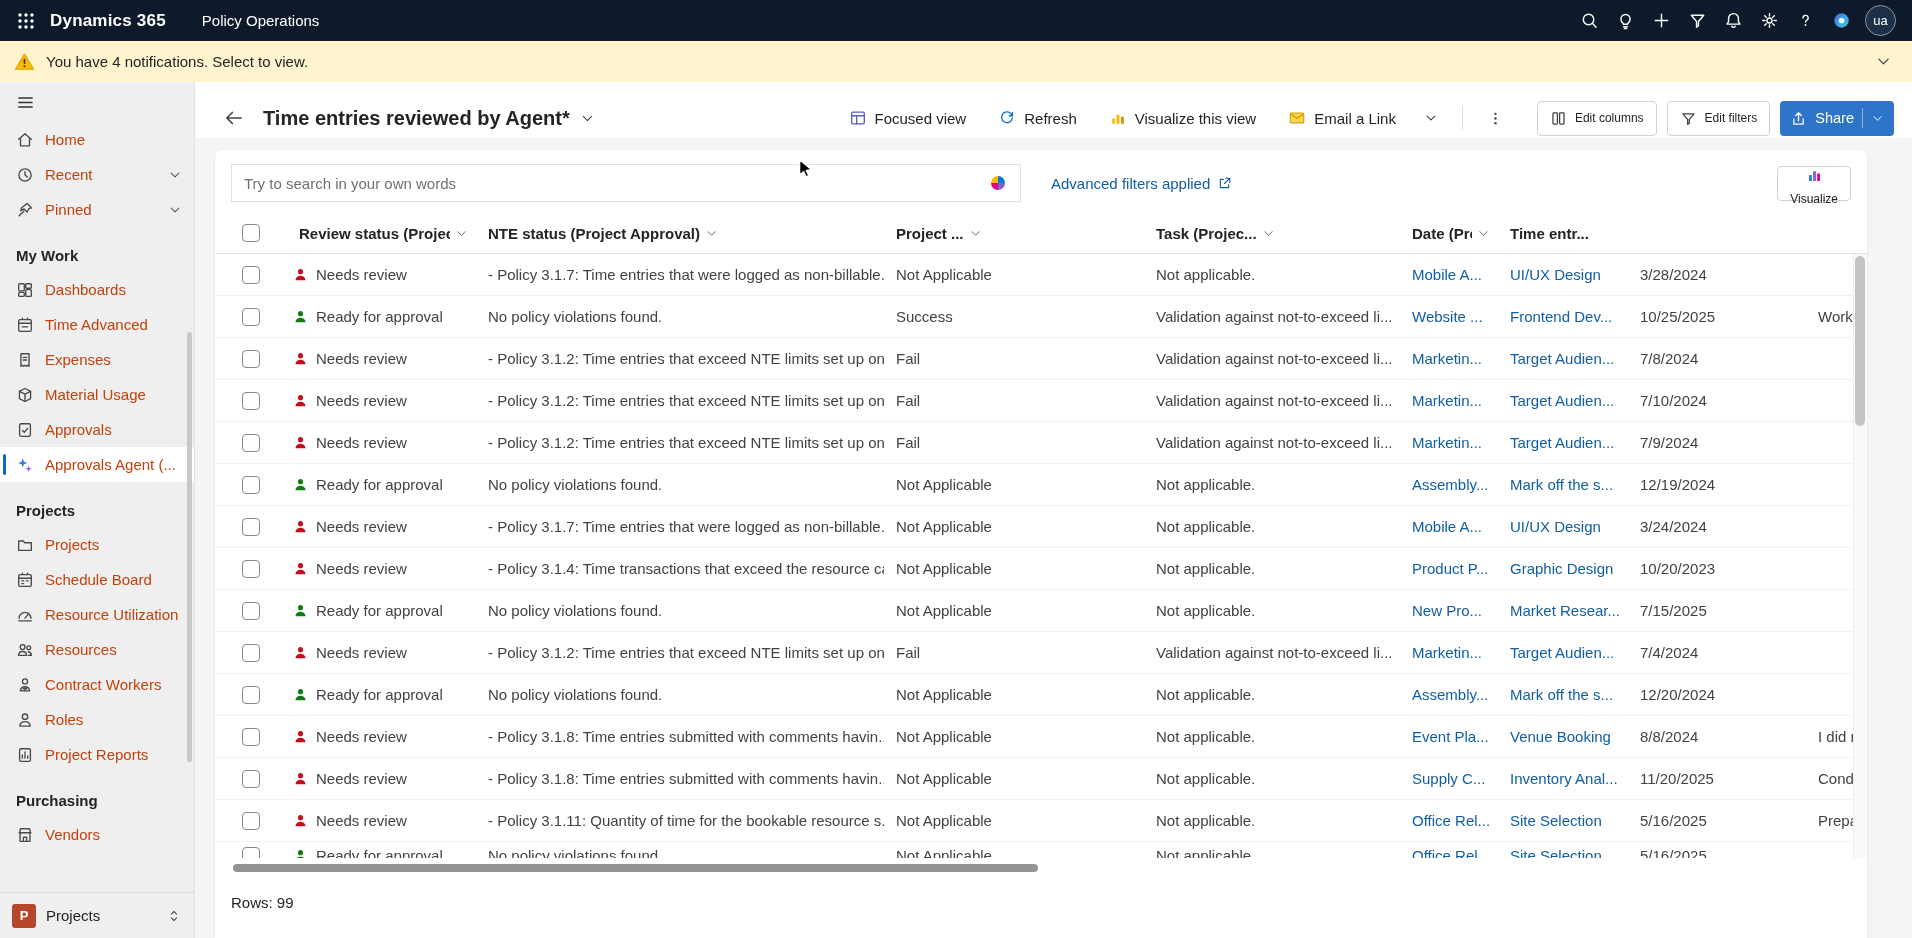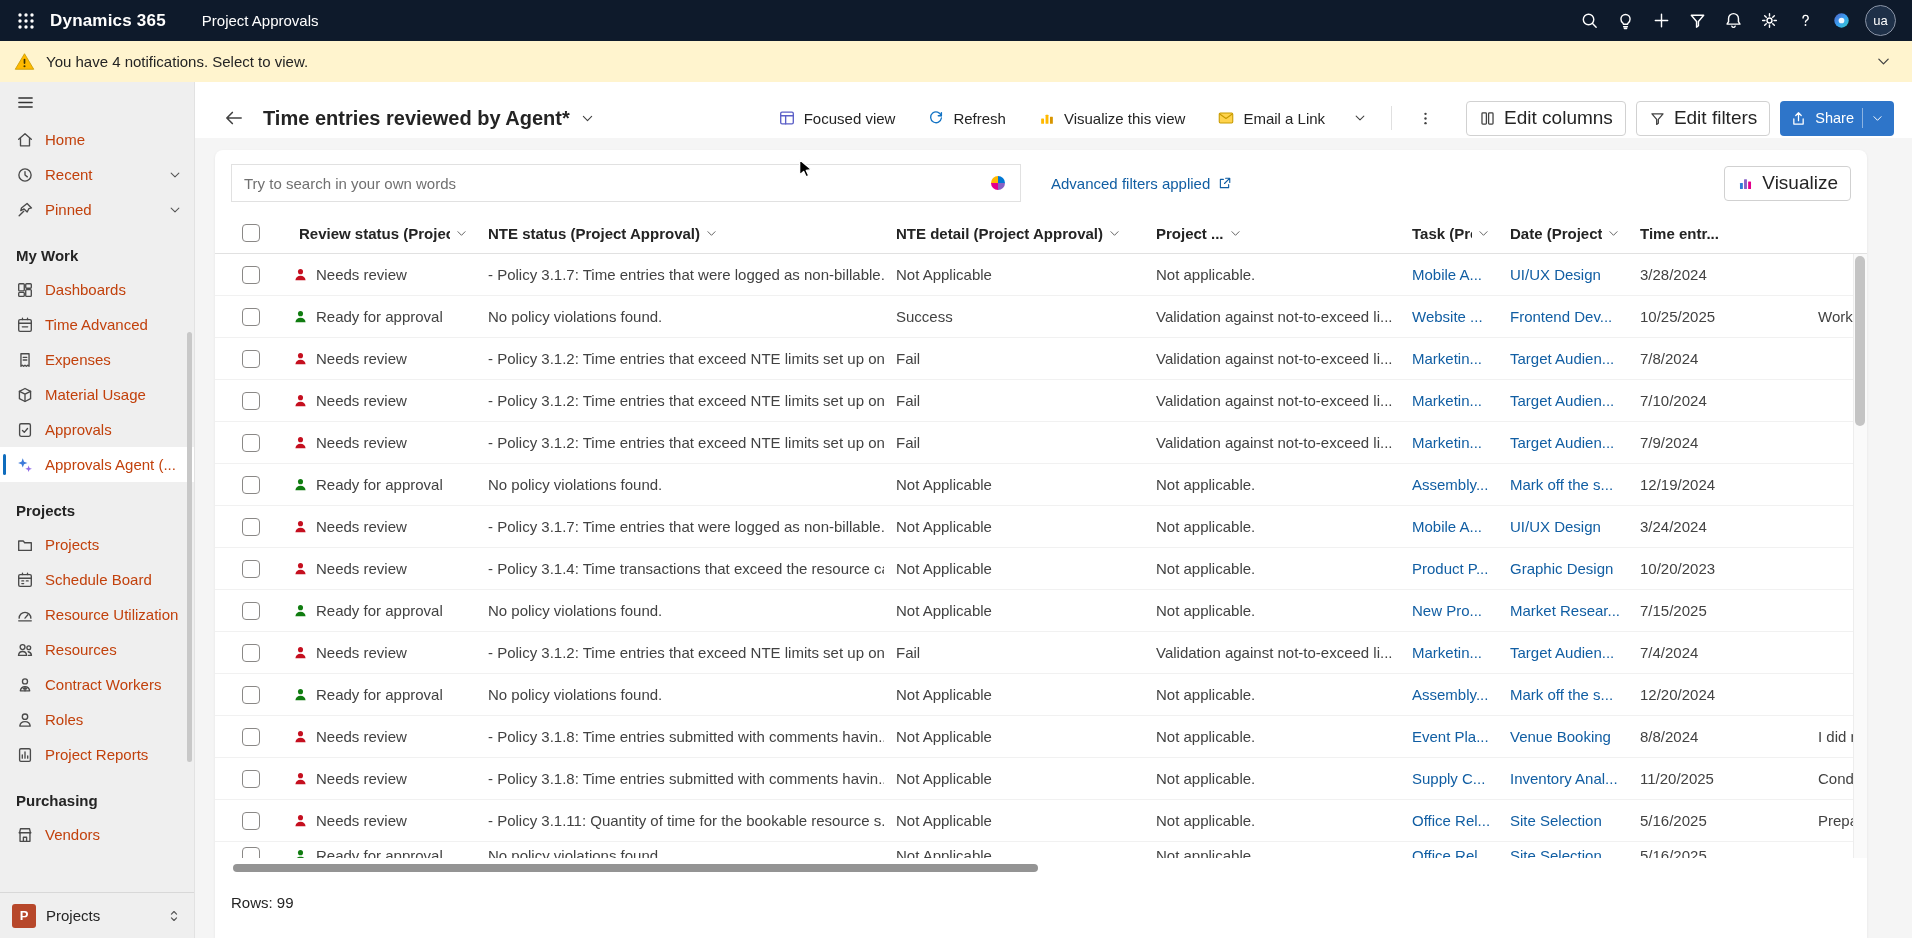--- a/index.html
+++ b/index.html
@@ -54,38 +54,38 @@
   .cmd-btn { display:flex; align-items:center; gap:8px; height:36px; padding:0 10px; font-size:15px; color:#242424; border-radius:4px; cursor:pointer; white-space:nowrap; }
   .cmd-btn .icn { width:18px; height:18px; }
   .icn-focused { color:#5B5FC7; }
   .icn-refresh { color:#1373C4; }
   .cmd-caret-btn { width:26px; height:36px; display:flex; align-items:center; justify-content:center; color:#424242; cursor:pointer; }
   .cmd-caret-btn .icn { width:14px; height:14px; }
   .v-divider { width:1px; height:24px; background:#E0E0E0; margin:0 6px; }
   .kebab-btn { width:30px; height:36px; display:flex; align-items:center; justify-content:center; color:#424242; cursor:pointer; }
   .kebab-btn .icn { width:17px; height:17px; }
   .cmd-right { display:flex; align-items:center; gap:10px; margin-left:26px; }
-  .outline-btn { display:flex; align-items:center; gap:8px; height:35px; padding:0 12px; font-size:19px; color:#242424; background:#fff; border:1px solid #D1D1D1; border-radius:4px; cursor:pointer; white-space:nowrap; }
+  .outline-btn { display:flex; align-items:center; gap:8px; height:35px; padding:0 12px; font-size:12px; color:#242424; background:#fff; border:1px solid #D1D1D1; border-radius:4px; cursor:pointer; white-space:nowrap; }
   .outline-btn .icn { width:17px; height:17px; color:#424242; }
   .share-btn { display:flex; align-items:center; height:35px; padding:0 10px; background:var(--primary-blue,#2E75C9); color:#fff; border-radius:4px; font-size:14.5px; cursor:pointer; }
   .share-btn .icn { width:17px; height:17px; color:#fff; }
   .share-btn .lbl { margin:0 8px; }
   .share-div { width:1px; height:20px; background:rgba(255,255,255,.45); margin-right:8px; }
   .share-btn .caret { width:13px; height:13px; }
 
   
   .card { margin:12px 45px 0 20px; background:#fff; border-radius:8px 8px 0 0; box-shadow:0 1px 3px rgba(0,0,0,.07); flex:1; display:flex; flex-direction:column; min-height:0; overflow:hidden; }
   .filter-row { padding:14px 16px 10px 16px; display:flex; align-items:center; }
   .search-box { width:790px; height:38px; border:1px solid #E1E1E1; border-radius:0; background:#fff; display:flex; align-items:center; padding:0 12px; }
   .search-box input { flex:1; border:none; outline:none; font-size:15px; font-family:"Liberation Sans",sans-serif; color:#242424; background:transparent; }
   .search-box input::placeholder { color:#707070; }
   .pinwheel { width:20px; height:20px; margin-left:8px; cursor:pointer; }
   .adv-filters { margin-left:30px; display:flex; align-items:center; gap:7px; color:var(--link-blue,#115EA3); font-size:15px; cursor:pointer; white-space:nowrap; }
   .adv-filters .icn { width:15px; height:15px; }
-  .visualize-btn { margin-left:auto; }
+  .visualize-btn { margin-left:auto;flex-direction:column; }
 
   
   .table-wrap { position:relative; flex:0 0 auto; }
   .grid-row { display:grid; grid-template-columns:72px 189px 408px 260px 256px 98px 130px 178px minmax(0,1fr); align-items:center; }
   .cell { padding:0 8px 0 12px; white-space:nowrap; overflow:hidden; font-size:15px; color:#424242; }
   .cb-cell { display:flex; justify-content:center; padding:0; }
   .checkbox { width:18px; height:18px; border:1px solid #8A8886; border-radius:4px; background:#fff; cursor:pointer; }
   .thead { height:42px; border-bottom:1px solid #E1E1E1; background:#fff; }
   .hcell { display:flex; align-items:center; gap:5px; height:42px; cursor:pointer; }
   .h-label { font-size:15px; font-weight:700; color:#242424; white-space:nowrap; overflow:hidden; }
@@ -116,21 +116,21 @@
         <circle cx="16" cy="4" r="1.7" fill="currentColor"></circle>
         <circle cx="4" cy="10" r="1.7" fill="currentColor"></circle>
         <circle cx="10" cy="10" r="1.7" fill="currentColor"></circle>
         <circle cx="16" cy="10" r="1.7" fill="currentColor"></circle>
         <circle cx="4" cy="16" r="1.7" fill="currentColor"></circle>
         <circle cx="10" cy="16" r="1.7" fill="currentColor"></circle>
         <circle cx="16" cy="16" r="1.7" fill="currentColor"></circle>
       </svg>
     </span>
   <span class="app-name">Dynamics 365</span>
-  <span class="area-name">Project Approvals</span>
+  <span class="area-name">Policy Operations</span>
   <div class="topbar-right">
     <span class="tb-btn">
         <span class="icn">
           <svg viewBox="0 0 20 20" fill="none" stroke="currentColor" stroke-width="1.5" stroke-linecap="round" stroke-linejoin="round">
             <circle cx="9" cy="9" r="5.5"></circle>
             <path d="M13.2 13.2L17 17"></path>
           </svg>
         </span>
       </span>
     <span class="tb-btn">
@@ -567,28 +567,20 @@
             </div>
           <div class="cell hcell">
               <span class="h-label">NTE status (Project Approval)</span>
               <span class="icn h-caret">
                 <svg viewBox="0 0 20 20" fill="none" stroke="currentColor" stroke-width="1.5" stroke-linecap="round" stroke-linejoin="round">
                   <path d="M4.5 7.2l5.5 5.6 5.5-5.6"></path>
                 </svg>
               </span>
             </div>
           <div class="cell hcell">
-              <span class="h-label">NTE detail (Project Approval)</span>
-              <span class="icn h-caret">
-                <svg viewBox="0 0 20 20" fill="none" stroke="currentColor" stroke-width="1.5" stroke-linecap="round" stroke-linejoin="round">
-                  <path d="M4.5 7.2l5.5 5.6 5.5-5.6"></path>
-                </svg>
-              </span>
-            </div>
-          <div class="cell hcell">
               <span class="h-label">Project ...</span>
               <span class="icn h-caret">
                 <svg viewBox="0 0 20 20" fill="none" stroke="currentColor" stroke-width="1.5" stroke-linecap="round" stroke-linejoin="round">
                   <path d="M4.5 7.2l5.5 5.6 5.5-5.6"></path>
                 </svg>
               </span>
             </div>
           <div class="cell hcell">
               <span class="h-label">Task (Projec...</span>
               <span class="icn h-caret">

